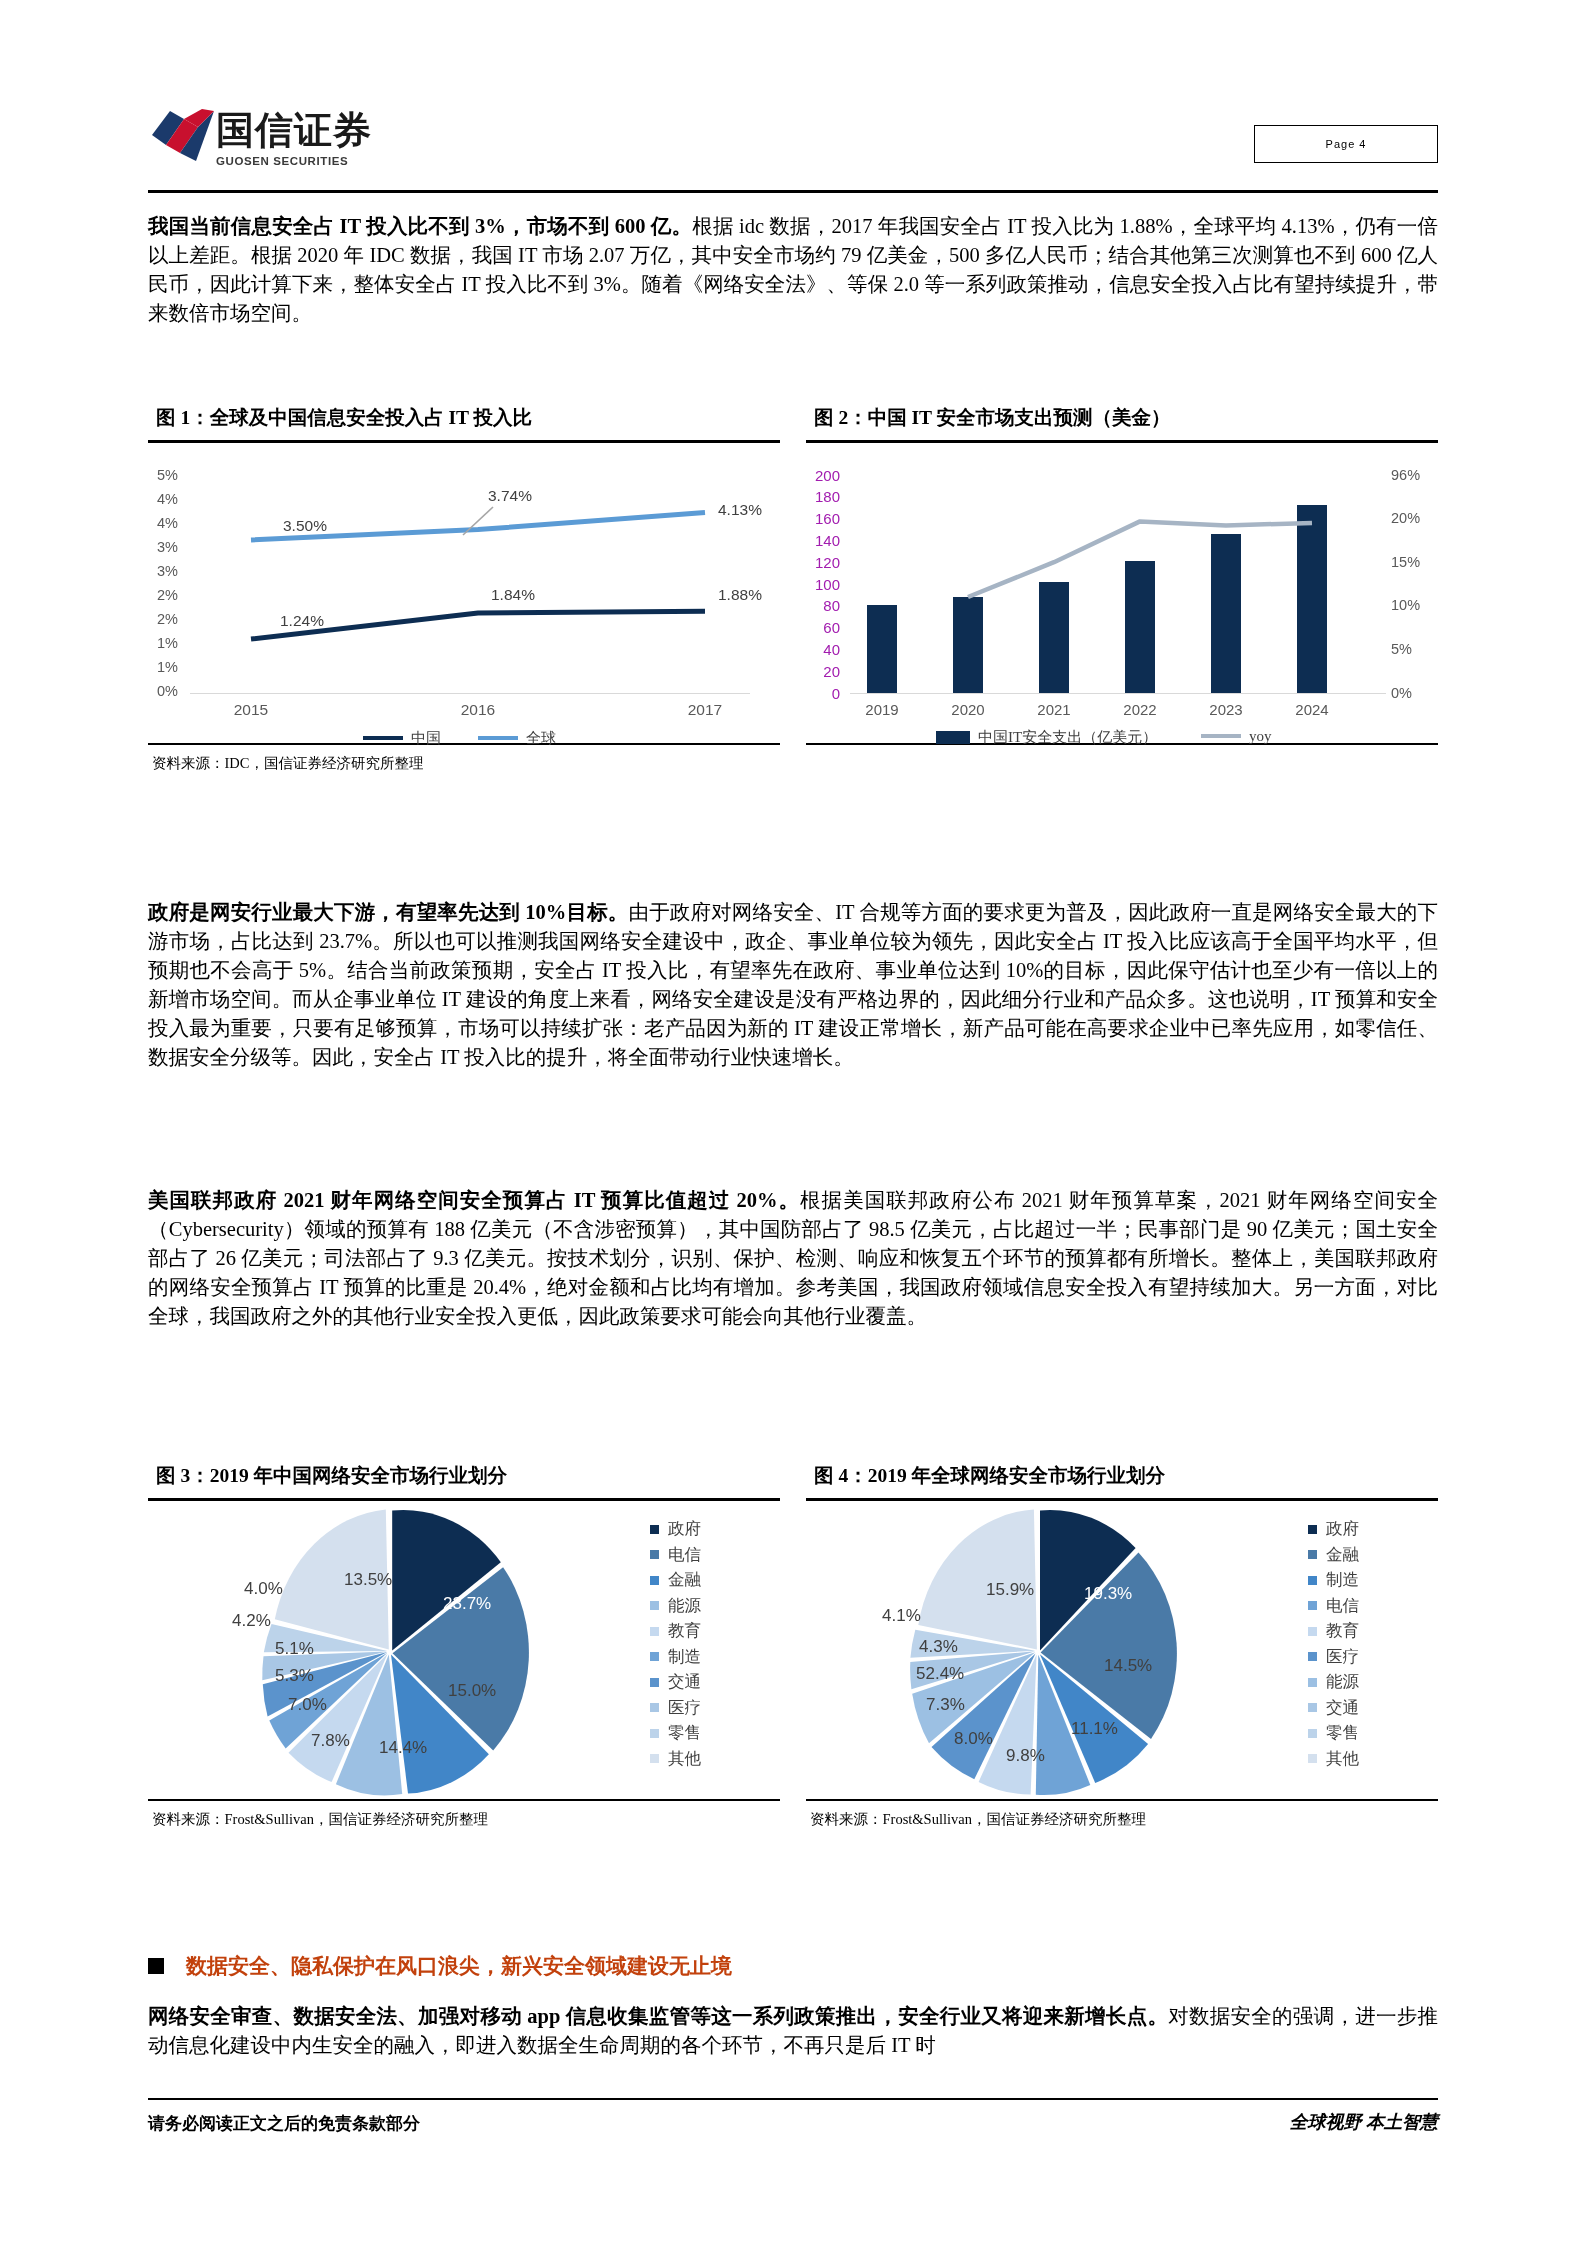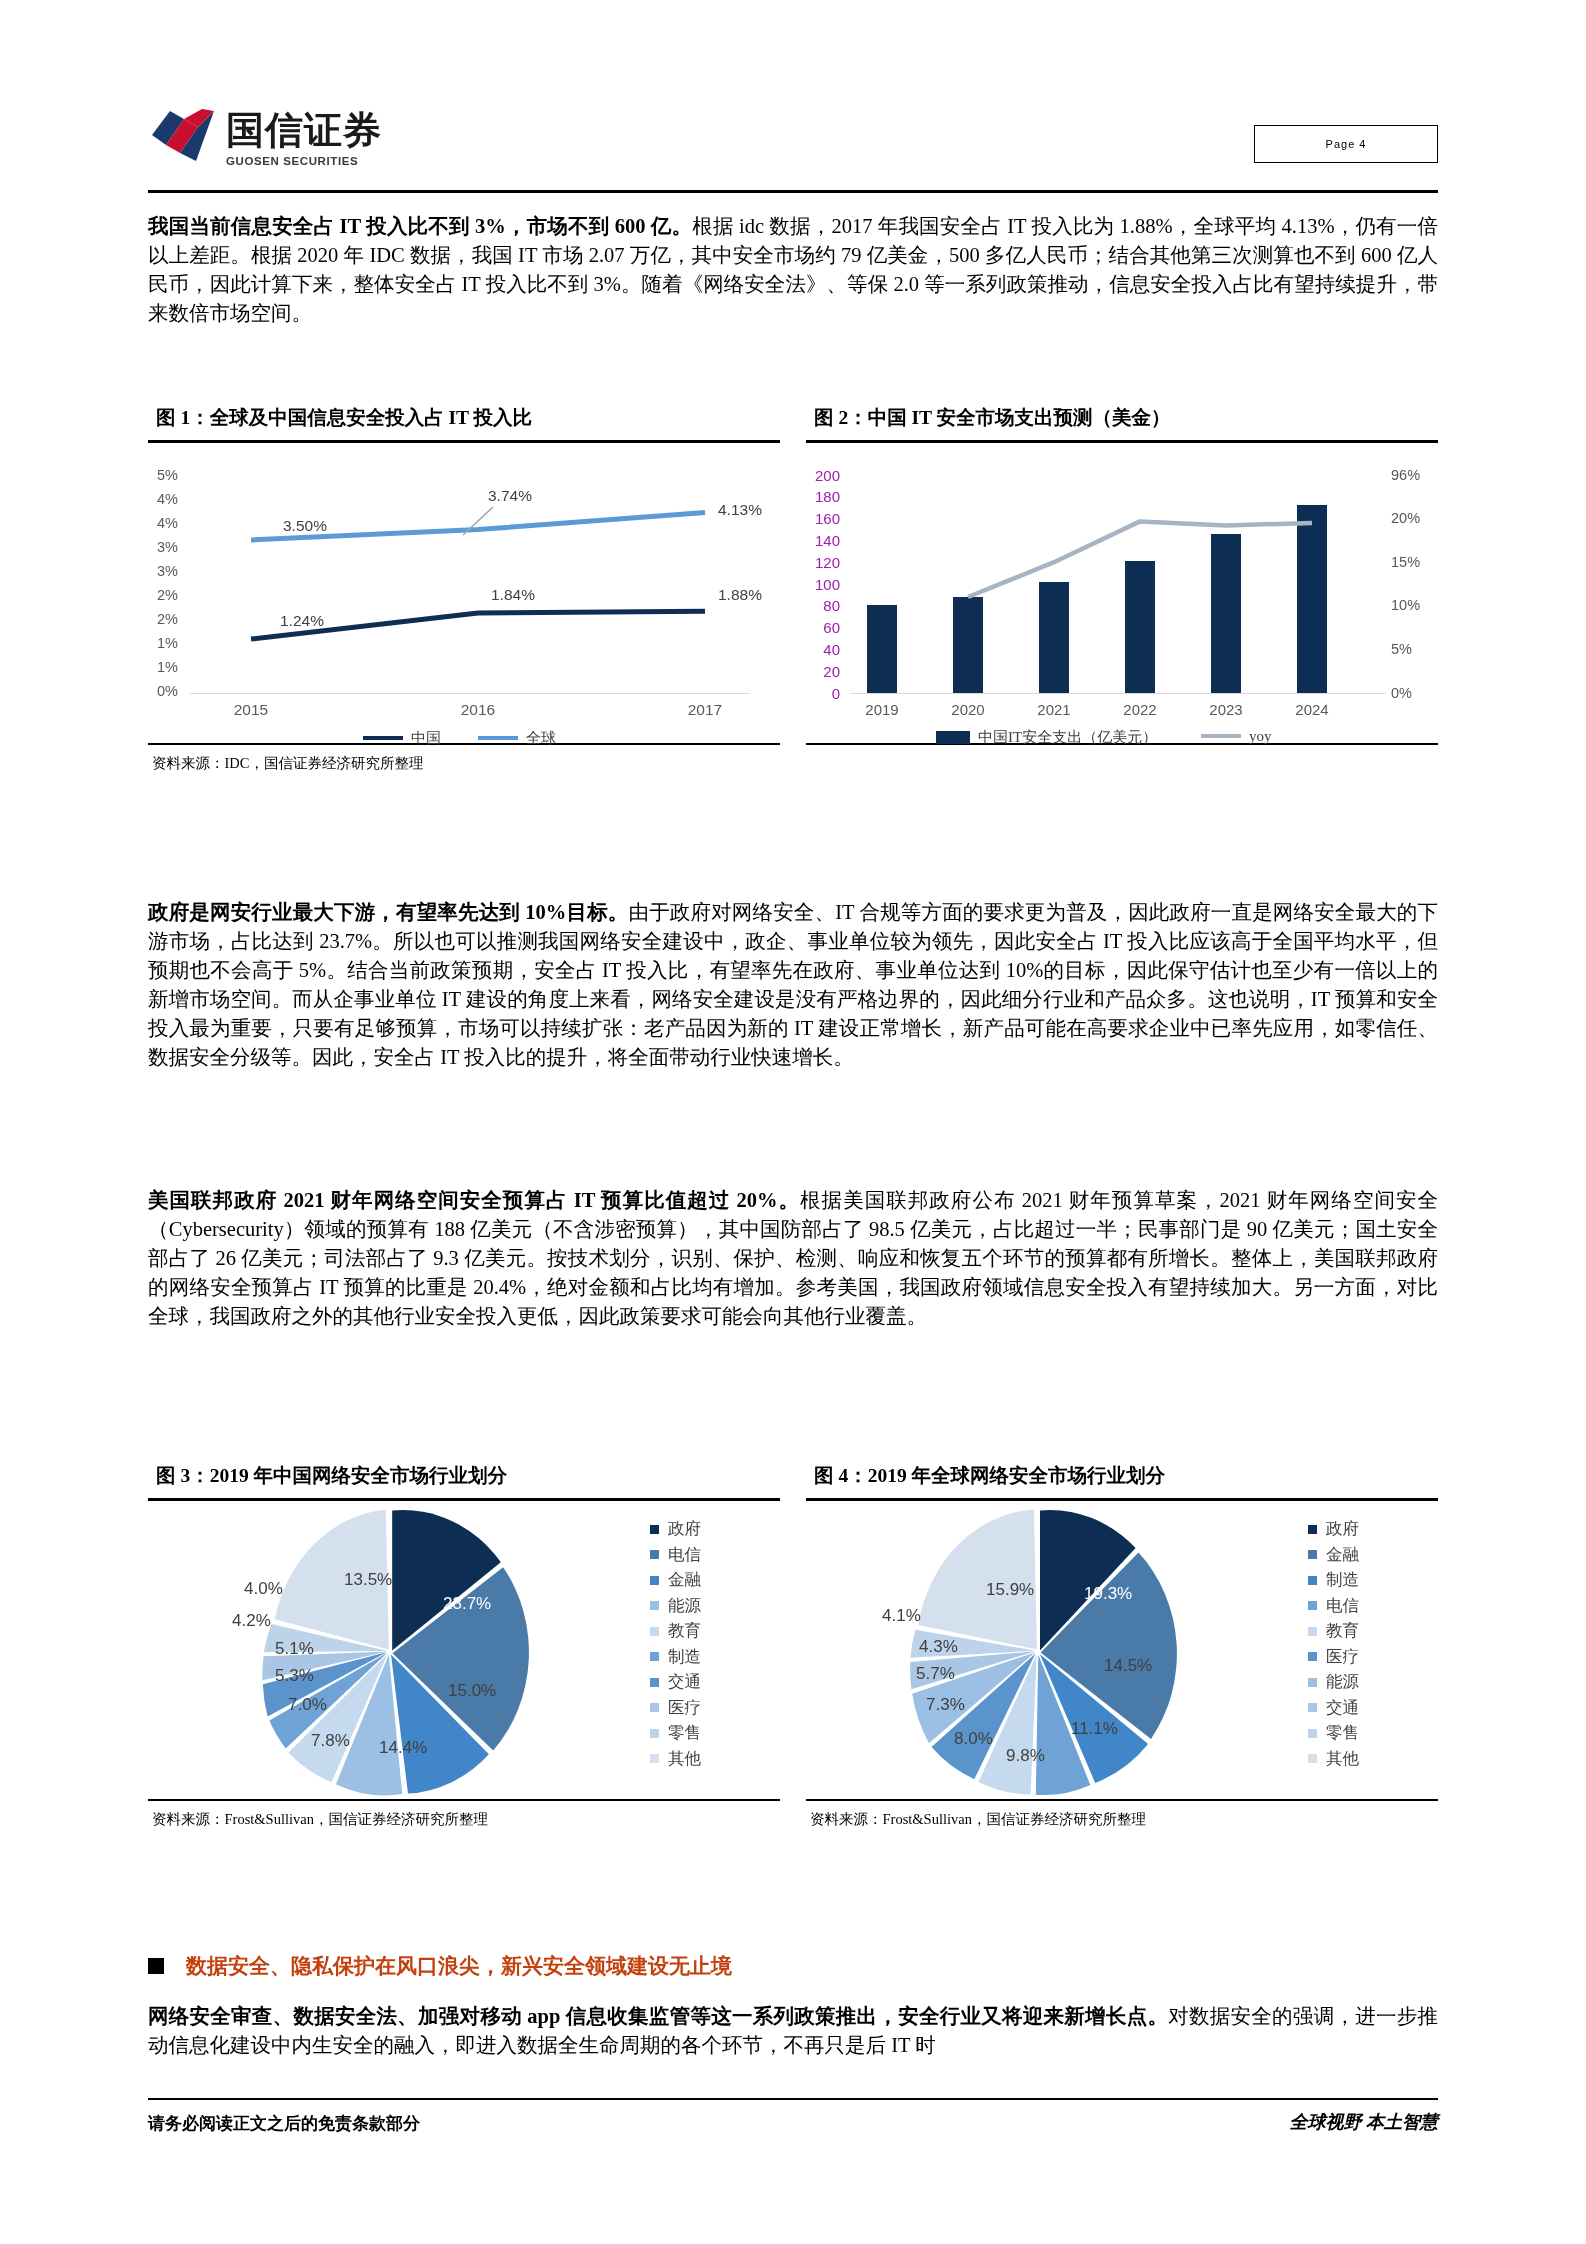--- a/index.html
+++ b/index.html
@@ -5,21 +5,21 @@
   * { box-sizing: border-box; margin: 0; padding: 0; }
   html, body {
     width: 1586px; height: 2244px;
     background: #ffffff;
     font-family: "Liberation Serif", "DejaVu Serif", serif;
   }
   .page { position: relative; width: 1586px; height: 2244px; background:#fff; overflow:hidden; }
 
   
   .header { position:absolute; left:0; top:0; width:1586px; height:200px; }
-  .logo { position:absolute; left:150px; top:105px; display:flex; align-items:flex-end; gap:10px; }
+  .logo { position:absolute; left:150px; top:105px; display:flex; align-items:flex-end; }
   .logo-mark { width:66px; height:62px; position:relative; }
   .logo-text { display:flex; flex-direction:column; align-items:flex-start; }
   .logo-cn { font-family:"Liberation Serif", serif; font-weight:bold; font-size:38px; letter-spacing:1px; color:#1a1a1a; line-height:1; }
   .logo-en { font-family:"Liberation Sans", sans-serif; font-weight:bold; font-size:11.5px; letter-spacing:0.6px; color:#3a3a3a; margin-top:6px; }
   .page-box { position:absolute; right:148px; top:125px; width:184px; height:38px;
               border:1.6px solid #000; display:flex; align-items:center; justify-content:center; }
   .page-box-inner { font-family:"Liberation Sans", sans-serif; font-size:11px; color:#000; letter-spacing:1px; }
   .header-rule { position:absolute; left:148px; top:190px; width:1290px; height:3.2px; background:#000; }
 
   
@@ -362,21 +362,21 @@
               </g>
           </g>
         </svg>
 
         <div class="pie-lab inside" style="left:278px; top:83px;">19.3%</div>
         <div class="pie-lab inside-dark" style="left:298px; top:155px;">14.5%</div>
         <div class="pie-lab inside-dark" style="left:265px; top:218px;">11.1%</div>
         <div class="pie-lab inside-dark" style="left:200px; top:245px;">9.8%</div>
         <div class="pie-lab" style="left:148px; top:228px;">8.0%</div>
         <div class="pie-lab" style="left:120px; top:194px;">7.3%</div>
-        <div class="pie-lab" style="left:110px; top:163px;">5.7%</div>
+        <div class="pie-lab" style="left:110px; top:163px;">52.4%</div>
         <div class="pie-lab" style="left:113px; top:136px;">4.3%</div>
         <div class="pie-lab" style="left:76px; top:105px;">4.1%</div>
         <div class="pie-lab inside-dark" style="left:180px; top:79px;">15.9%</div>
 
         <div class="pie-legend">
           <div class="pie-legend-item">
               <span class="pie-swatch" style="background:#0d2d52"></span>
               <span>政府</span>
             </div>
           <div class="pie-legend-item">

